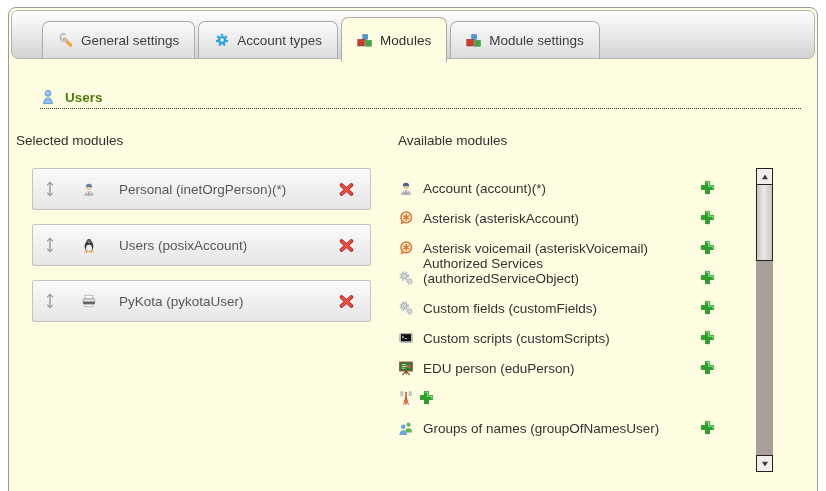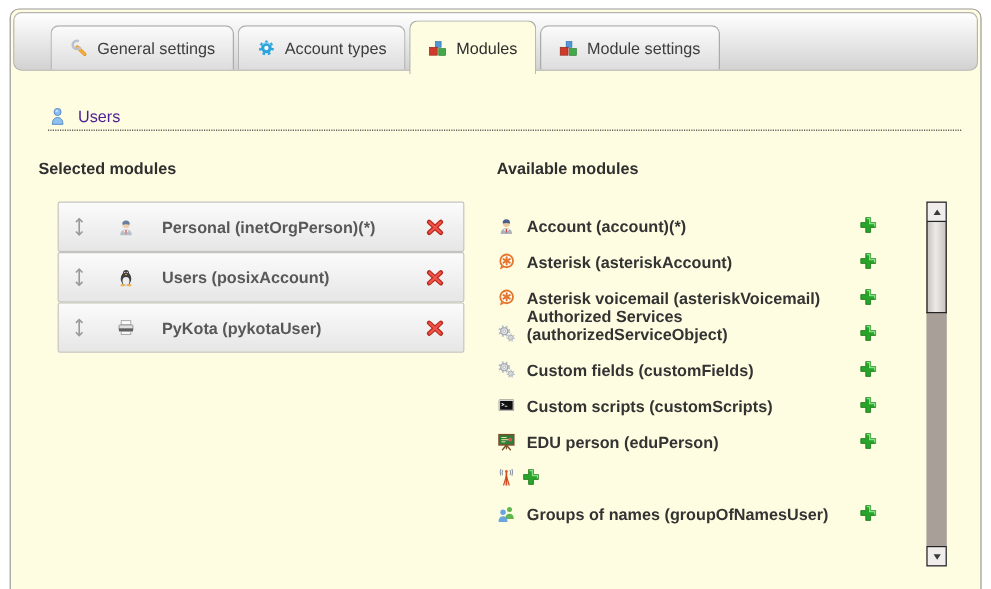--- a/index.html
+++ b/index.html
@@ -22,29 +22,29 @@
          border-radius:7px 7px 0 0; font-size:13.5px; color:#3d3d3d;
          cursor:pointer; white-space:nowrap; }
   .tab.active { height:45px; margin-bottom:-4px; background:#fffde1;
                 color:#2e2e2e; z-index:3; }
 
   
   .content { padding-top:28px; }
   .section-header { display:flex; align-items:center; gap:9px;
                     margin:0 16px 0 31px; padding-bottom:3px;
                     border-bottom:1px dotted #3c3c3c;
-                    font-size:13.5px; font-weight:normal; color:#4c1d95; }
-  .columns { display:flex; margin-top:24px; padding-left:23px;font-weight:bold; }
+                    font-size:13.5px; font-weight:bold; color:#4d7c0f; }
+  .columns { display:flex; margin-top:24px; padding-left:7px; }
   .col-label { font-size:13.5px; color:#2f2f2f; }
   .col-left { width:366px; }
   .col-right { margin-left:16px; flex:1; position:relative; }
 
   
   .selected-list { margin:20px 0 0 16px; width:339px; display:flex;
-                   flex-direction:column; gap:0; }
+                   flex-direction:column; gap:14px; }
   .sel-row { height:42px; display:flex; align-items:center;
              background:linear-gradient(#fbfbfb, #e6e6e6);
              border:1px solid #c3c3c3; border-radius:2px;
              font-size:13.5px; color:#585858; }
   .handle { margin-left:9px; cursor:grab; display:inline-flex; }
   .icon-handle { width:10px; height:14px; }
   .sel-row > .icon.mod { margin-left:23px; }
   .sel-label { margin-left:22px; }
   .del-btn { margin-left:auto; margin-right:15px; cursor:pointer; display:inline-flex; }
   .del-btn .icon { width:17px; height:17px; }

